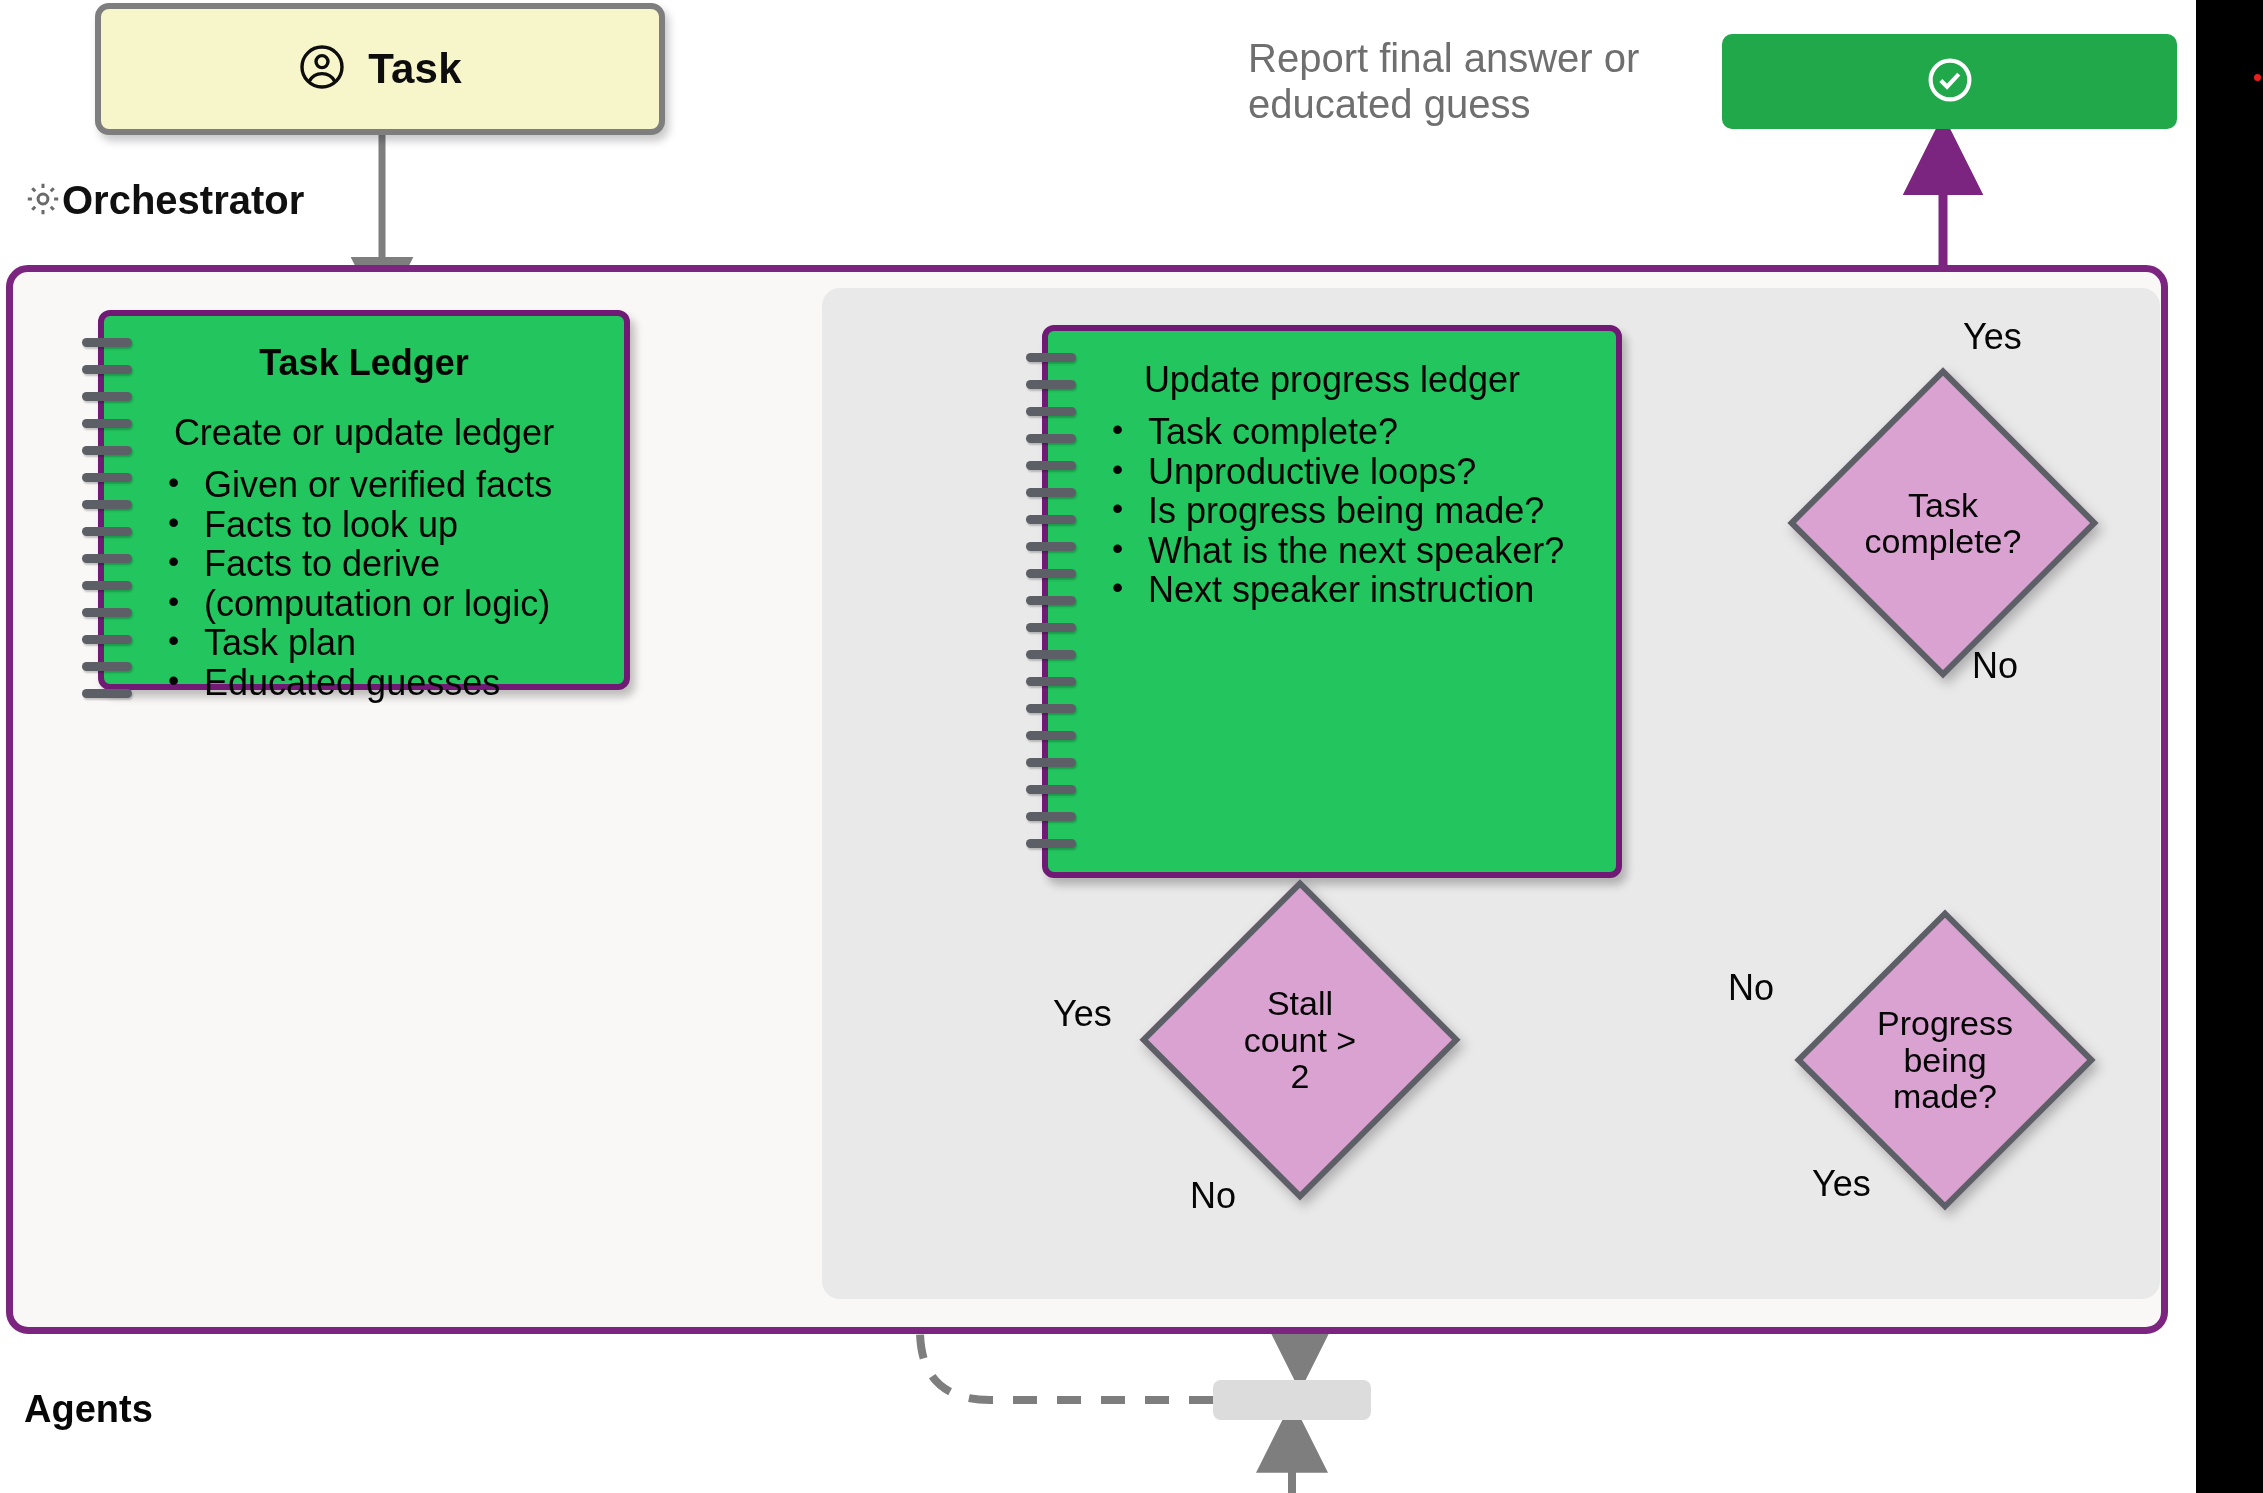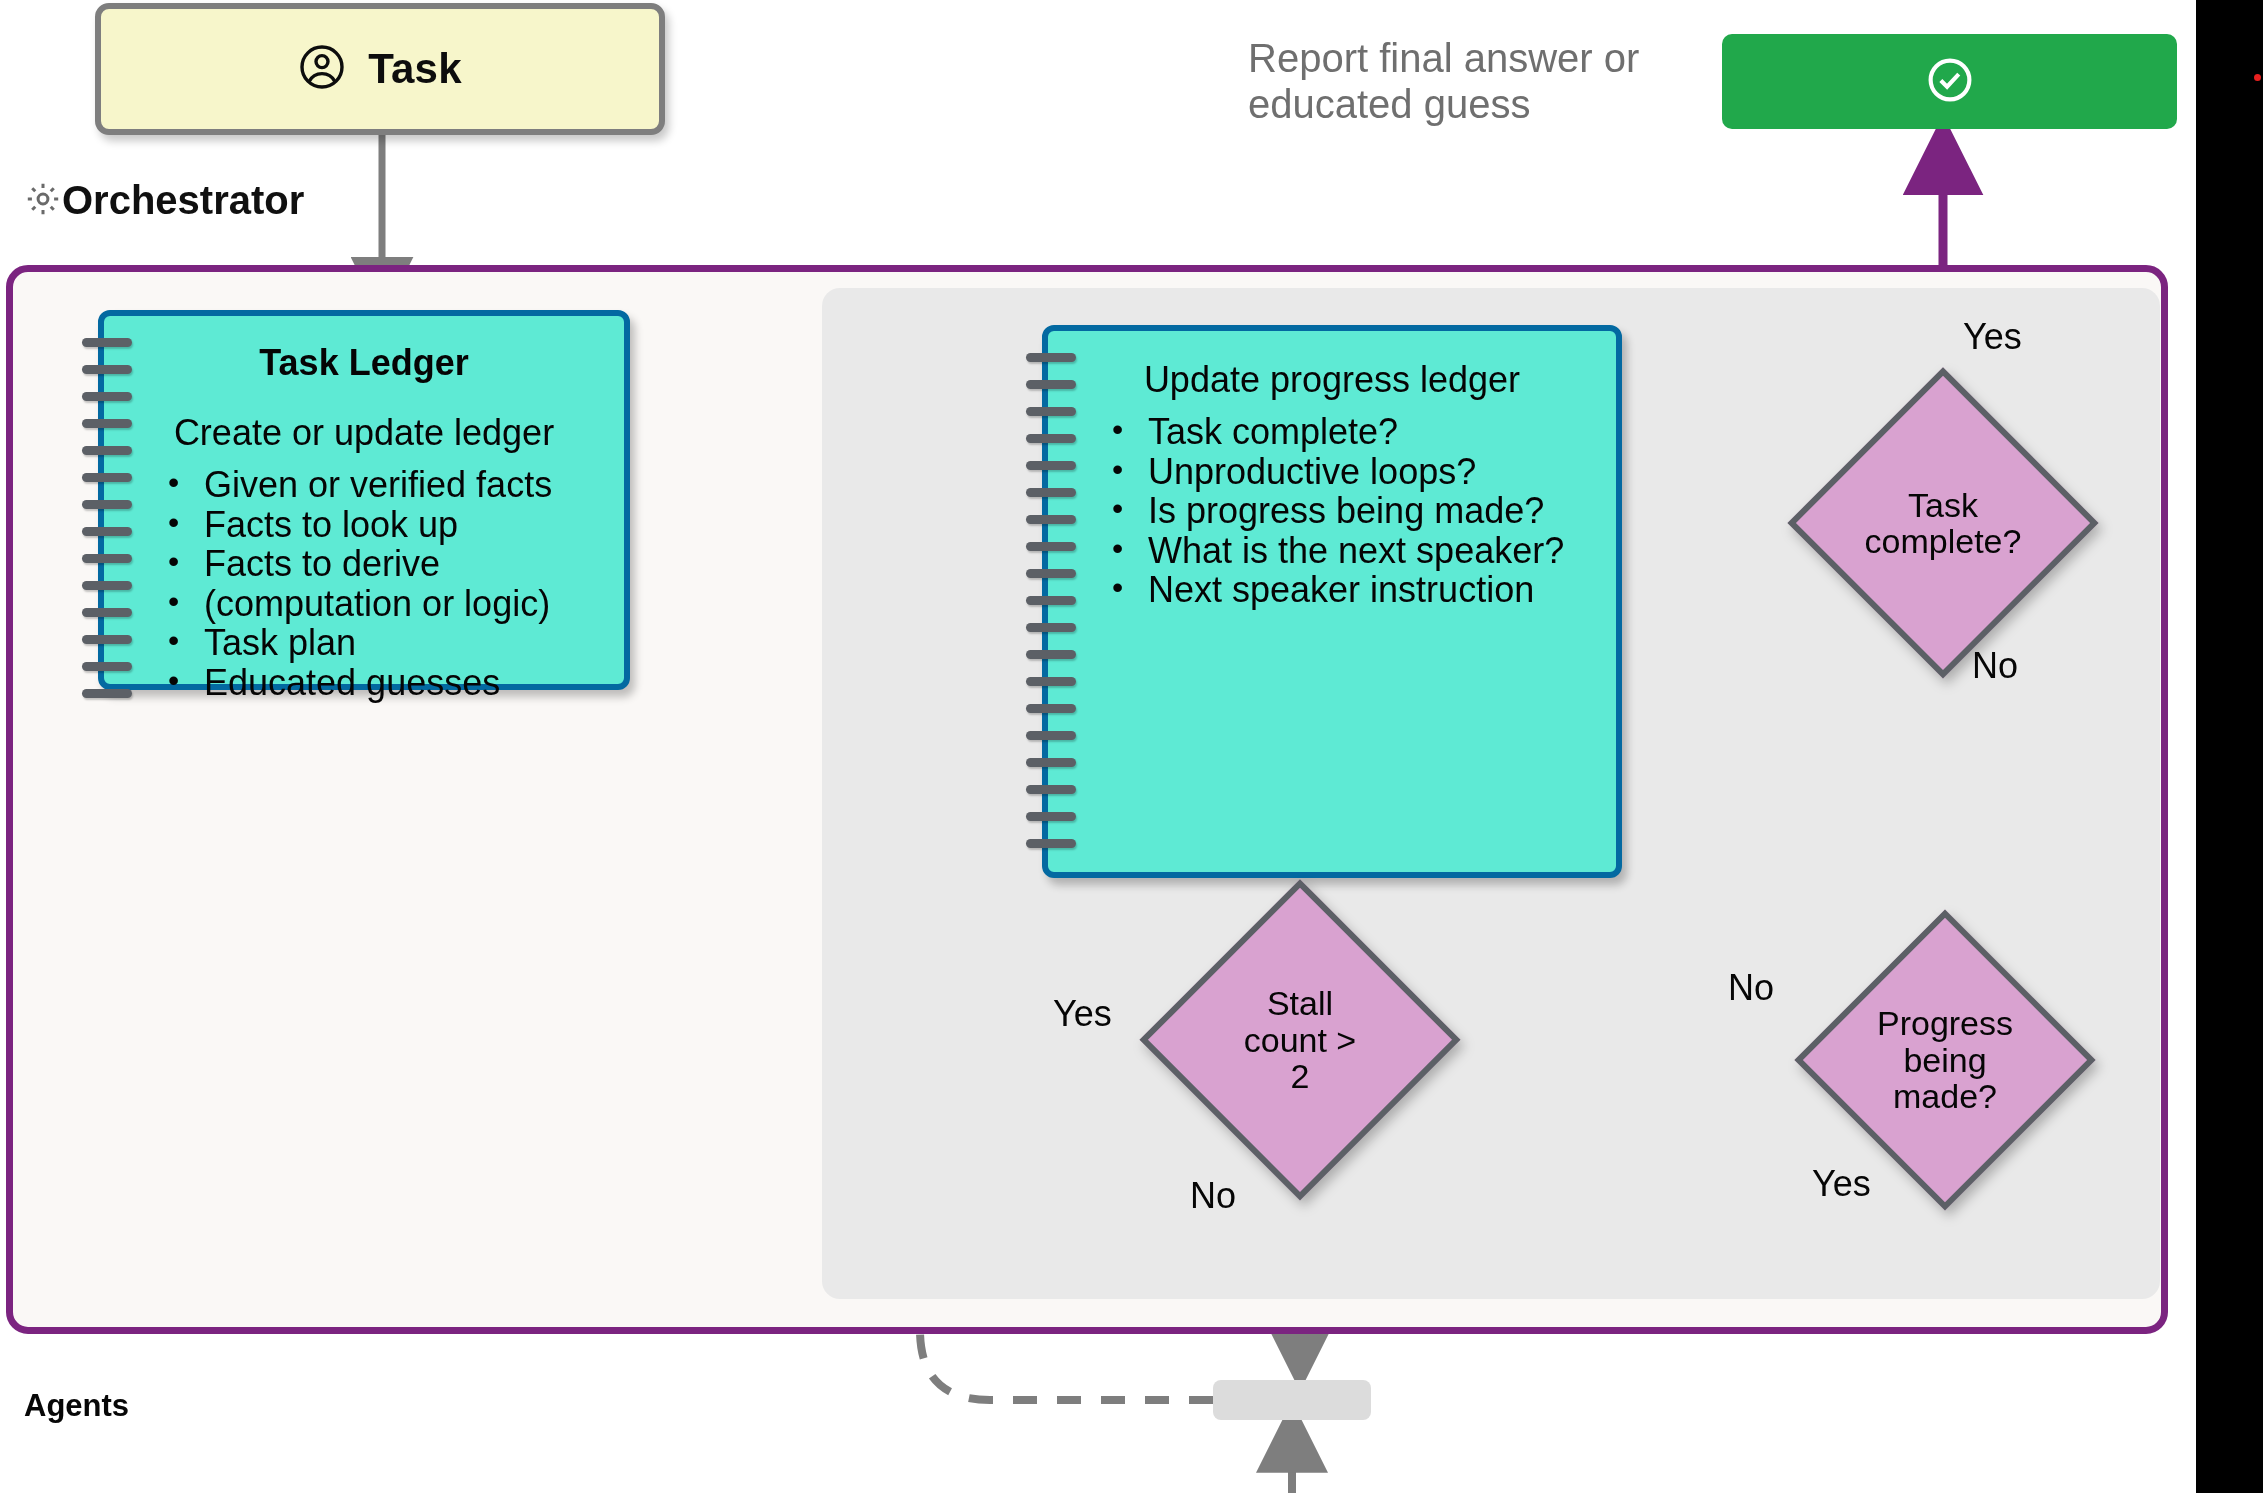--- a/index.html
+++ b/index.html
@@ -79,22 +79,22 @@
     position: absolute;
     left: 822px; top: 288px;
     width: 1338px; height: 1011px;
     background: #E9E9E9;
     border-radius: 18px;
   }
 
   
   .ledger {
     position: absolute;
-    background: #5eead4;
-    border: 6px solid #0369a1;
+    background: #22c55e;
+    border: 6px solid #701a75;
     border-radius: 12px;
     box-sizing: border-box;
     box-shadow: 5px 7px 9px rgba(0,0,0,0.24);
   }
   .ledger .ledger-title {
     text-align: center;
     font-size: 36px;
     font-weight: bold;
     color: #050505;
     margin: 26px 0 0 0;
@@ -212,21 +212,21 @@
   .complete-pill .ctext {
     color: #ffffff;
     font-size: 41px;
     font-weight: bold;
   }
 
   
   .agents-title {
     position: absolute;
     left: 24px; top: 1388px;
-    font-size: 31px;
+    font-size: 38px;
     font-weight: bold;
     color: #070707;
   }
   .agents-sub {
     position: absolute;
     left: 18px; top: 1440px;
     font-size: 38px;
     color: #070707;
   }
   .agent-stub {

